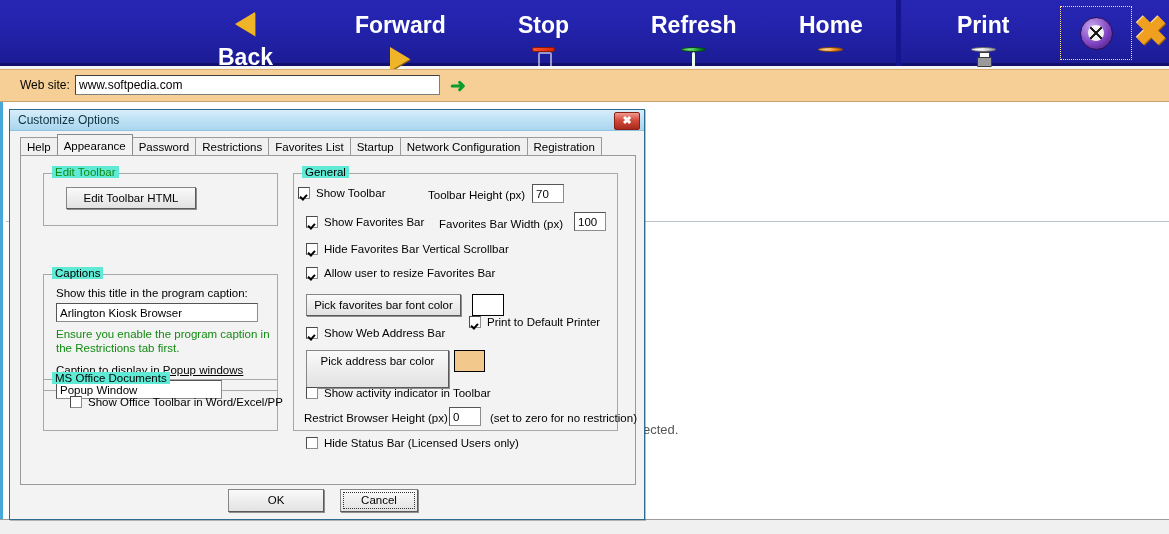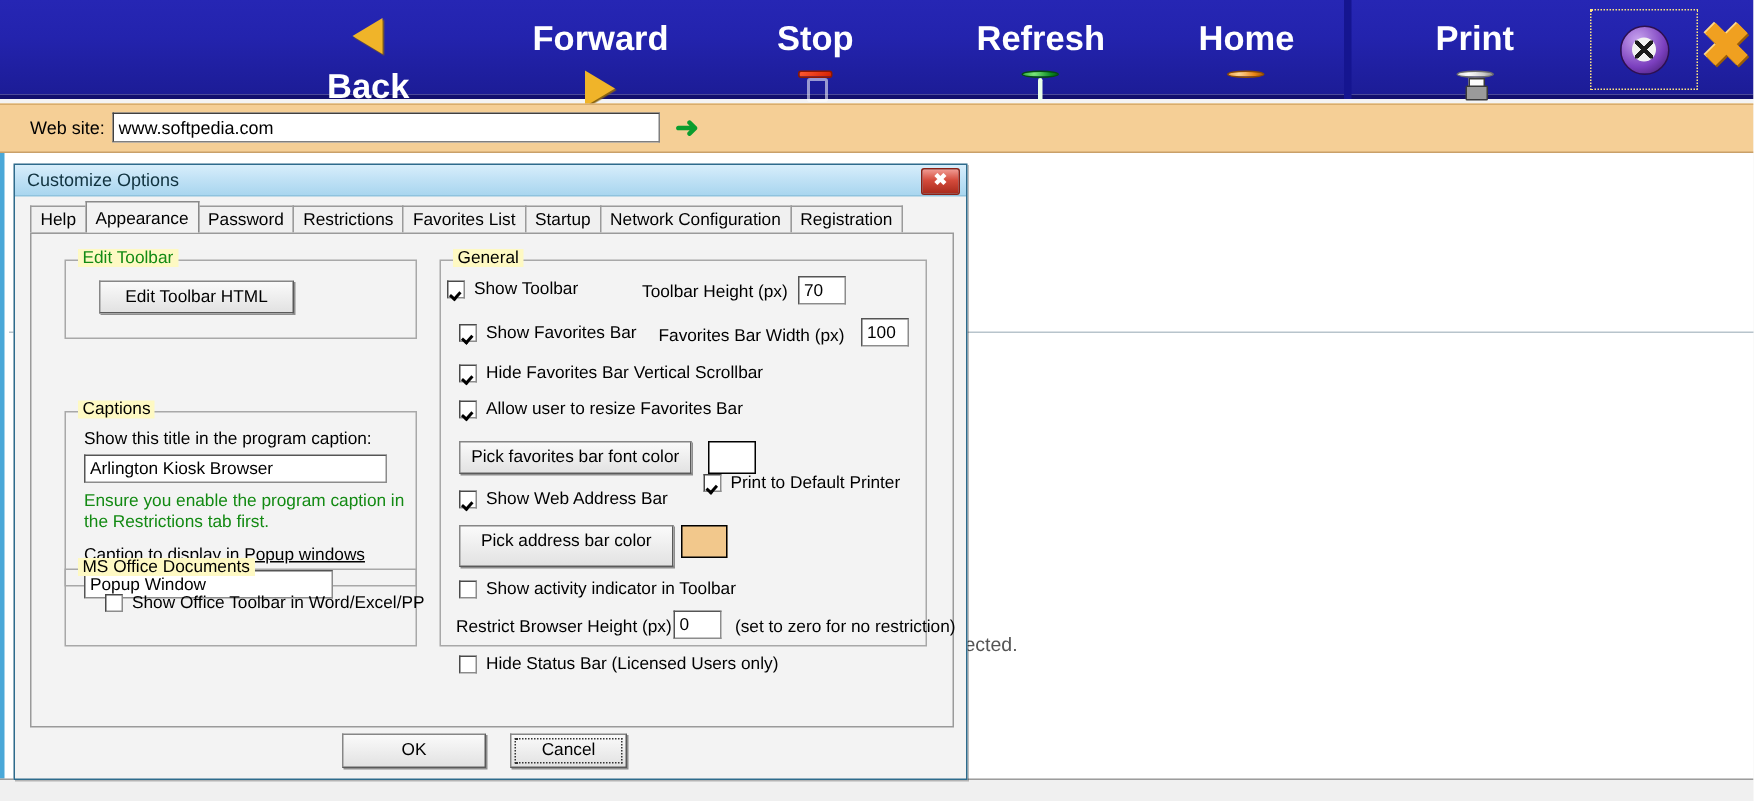--- a/index.html
+++ b/index.html
@@ -182,21 +182,21 @@
   }
   #tabpanel{
     position:absolute;left:10px;top:45px;width:616px;height:330px;
     background:#f3f3f3;border:1px solid #9a9a9a;box-sizing:border-box;
   }
   
   .group{
     position:absolute;border:1px solid #a8a8a8;box-sizing:border-box;
   }
   .group > .glabel{
-    position:absolute;left:8px;top:-8px;background:#fef9c3;padding:0 3px;
+    position:absolute;left:8px;top:-8px;background:#5eead4;padding:0 3px;
     font-size:11.5px;color:#000;white-space:nowrap;
   }
   .glabel.green{color:#138a13;}
   
   .btn3d{
     background:linear-gradient(180deg,#fafafa,#e2e2e2);
     border:1px solid #868686;border-right-color:#5a5a5a;border-bottom-color:#5a5a5a;
     box-shadow:1px 1px 0 #8e8e8e;
     font-size:11.5px;color:#000;text-align:center;cursor:pointer;
     font-family:"Liberation Sans", sans-serif;box-sizing:border-box;
@@ -354,21 +354,21 @@
 
       <div class="cbrow" style="left:12px;top:153px;">
         <span class="cbox checked"></span>
         <span class="cbl">Show Web Address Bar</span>
       </div>
       <div class="cbrow" style="left:175px;top:142px;">
         <span class="cbox checked"></span>
         <span class="cbl">Print to Default Printer</span>
       </div>
 
-      <div class="btn3d" style="position:absolute;left:12px;top:176px;width:143px;height:28px;line-height:20px;">Pick address bar color</div>
+      <div class="btn3d" style="position:absolute;left:12px;top:176px;width:143px;height:38px;line-height:20px;">Pick address bar color</div>
       <span class="swatch" style="left:160px;top:176px;width:31px;height:22px;background:#f2c88c;"></span>
 
       <div class="cbrow" style="left:12px;top:213px;">
         <span class="cbox"></span>
         <span class="cbl">Show activity indicator in Toolbar</span>
       </div>
 
       <span class="lbl" style="left:10px;top:238px;">Restrict Browser Height (px)</span>
       <input class="txt" style="position: absolute; left: 155px; top: 233px; width: 32px; height: 19px;" value="0">
       <span class="lbl" style="left:196px;top:238px;">(set to zero for no restriction)</span>

